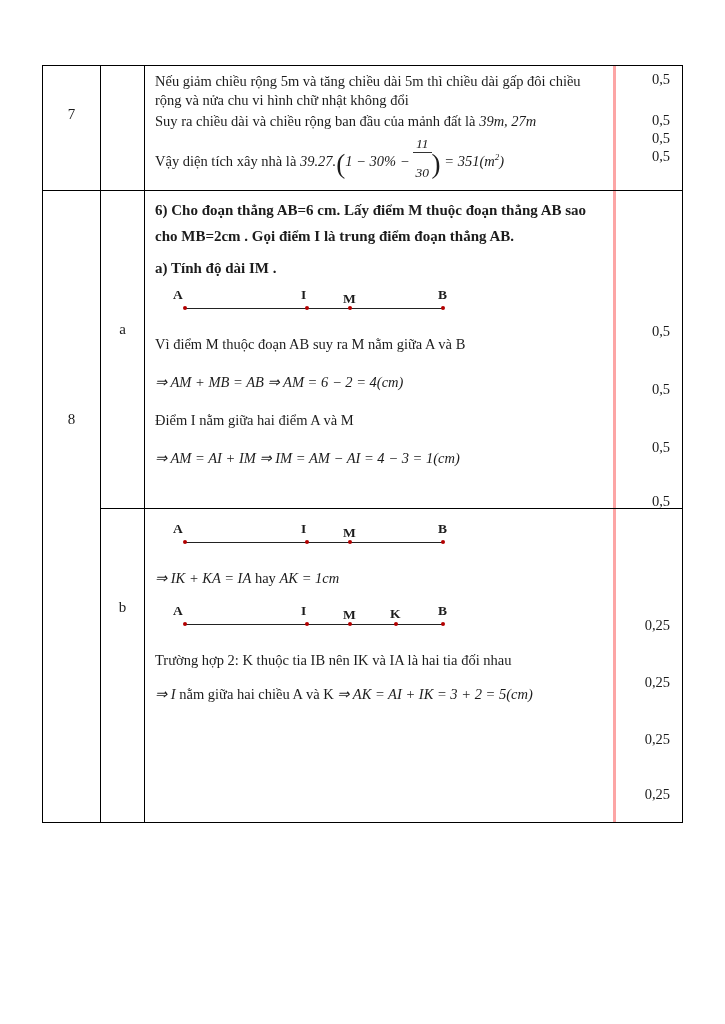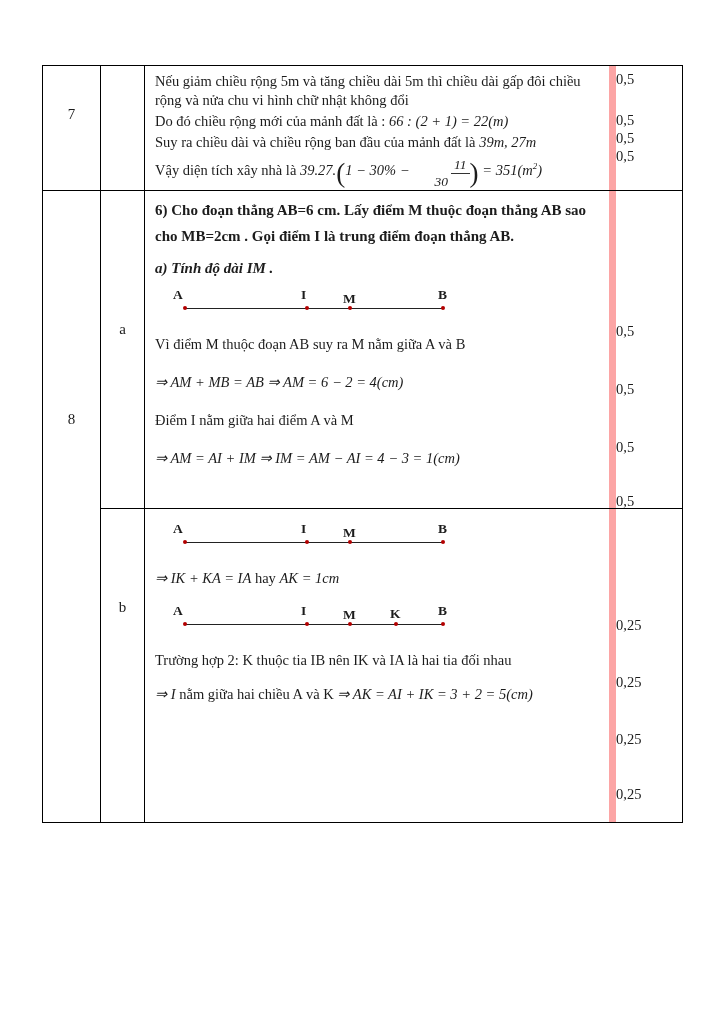--- a/index.html
+++ b/index.html
@@ -18,64 +18,63 @@
   .trow8 { flex:1; }
   .c-num {
     width:58px; border-right:1px solid #000; text-align:center; font-size:15px;
   }
   .num7 { padding-top:40px; }
   .num8 { padding-top:220px; }
   .c-sub { width:44px; border-right:1px solid #000; text-align:center; font-size:15px; }
   .sub-a { padding-top:130px; }
   .sub-b { padding-top:90px; }
   .c-content {
-    width:471px; border-right:7px solid #fca5a5; padding:6px 10px 4px 10px;
+    width:471px; border-right:3px solid #fca5a5; padding:6px 10px 4px 10px;
     font-size:14.5px; line-height:19px;
   }
   .c-points { flex:1; position:relative; font-size:14.5px; }
-  .pt { position:absolute; left:0; right:0; text-align:left; }
+  .pt { position:absolute; left:0; right:12px; text-align:right; }
   .row8-body { flex:1; display:flex; flex-direction:column; }
   .subrow { display:flex; }
   .subrow-a { height:318px; border-bottom:1px solid #000; }
   .subrow-b { flex:1; }
   .math { font-style:italic; }
   
   .q7 p { margin-bottom:2px; }
   .q7 .formula-line { margin-top:5px; }
   
   .q8a p.line { margin-bottom:19px; }
   .q8b p.line { margin-bottom:15px; }
   .heading { font-weight:bold; font-size:15px; line-height:26px; margin-bottom:6px; }
-  .heading2 { margin-bottom:4px;font-style:italic; }
+  .heading2 { margin-bottom:4px; }
   
   .diagram { position:relative; height:30px; margin:6px 0 18px 0; }
   .dlabel { position:absolute; top:0; font-weight:bold; font-size:13.5px; line-height:15px; }
   .dline { position:absolute; top:21px; height:1px; background:#222; }
   .dot { position:absolute; top:19px; width:4px; height:4px; border-radius:50%; background:#b30000; }
   
   .frac {
     display:inline-block; vertical-align:-11px; text-align:center;
     line-height:1.15; font-size:13.5px; font-style:italic;
   }
-  .fnum { display:block; border-bottom:1px solid #333; padding:0 3px;margin-left:38px; }
-  .fden { display:block; }
+  .fnum { display:block; border-bottom:1px solid #333; padding:0 3px; }
+  .fden { display:block;margin-top:12px; }
   .bigp { font-size:27px; font-style:normal; vertical-align:-7px; font-weight:400; }
   sup { font-size:9px; }
 </style>
 </head>
 <body>
 
 <div class="table">
 
   <div class="trow trow7">
     <div class="c-num num7">7</div>
     <div class="c-sub"></div>
     <div class="c-content q7">
       <p><span>Nếu giảm chiều rộng 5m và tăng chiều dài 5m thì chiều dài gấp đôi chiều rộng và nửa chu vi hình chữ nhật không đổi</span></p>
-      <p><span>Do đó chiều rộng mới của mảnh đất là :</span> <span class="math">66 : (2 + 1) = 22(m)</span></p>
       <p><span>Suy ra chiều dài và chiều rộng ban đầu của mảnh đất là</span> <span class="math">39m, 27m</span></p>
       <p class="formula-line">
         <span>Vậy diện tích xây nhà là</span>
         <span class="math">39.27.</span><span class="bigp">(</span><span class="math">1 − 30% −</span>
         <span class="frac"><span class="fnum">11</span><span class="fden">30</span></span><span class="bigp">)</span>
         <span class="math">= 351(m</span><sup class="math">2</sup><span class="math">)</span>
       </p>
     </div>
     <div class="c-points">
       <span class="pt" style="top:5px">0,5</span>

